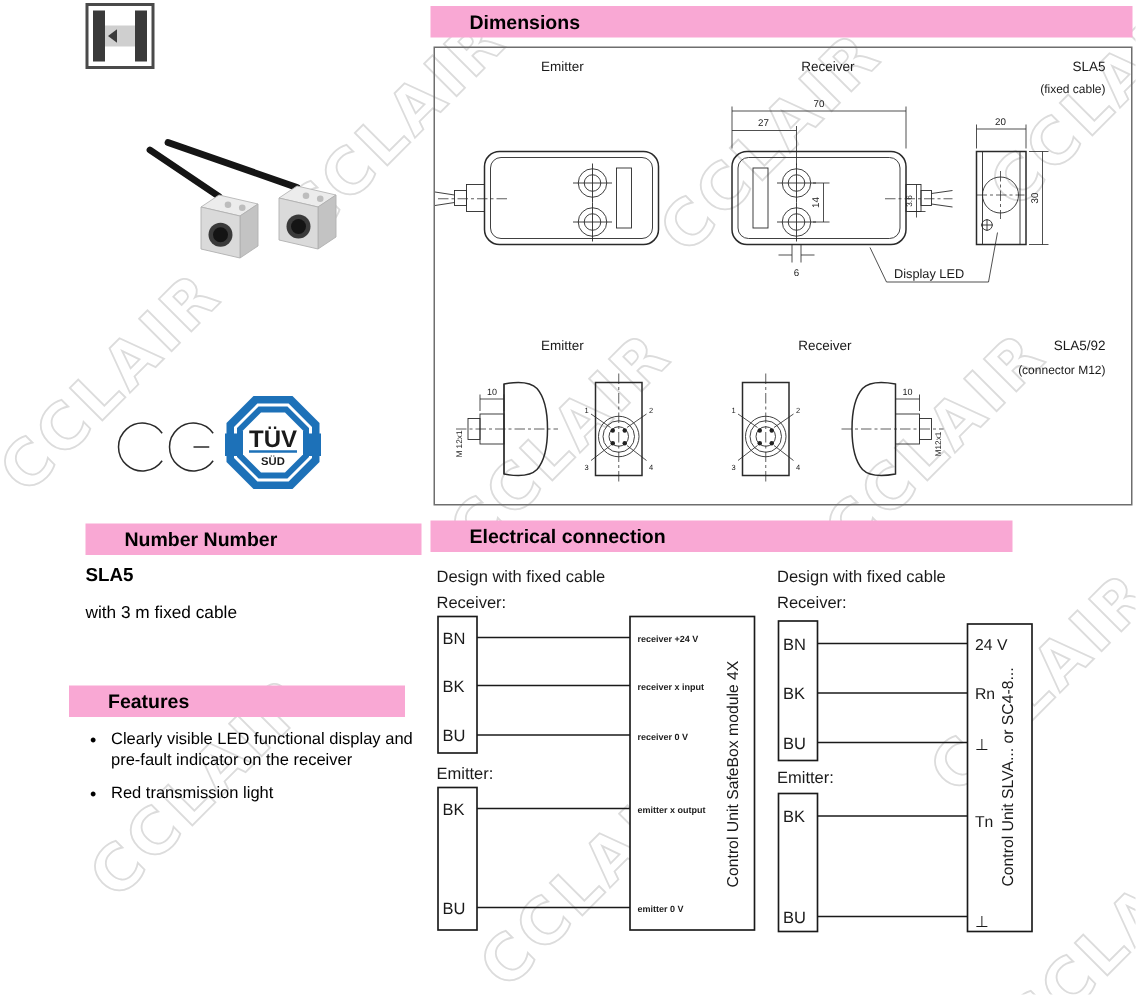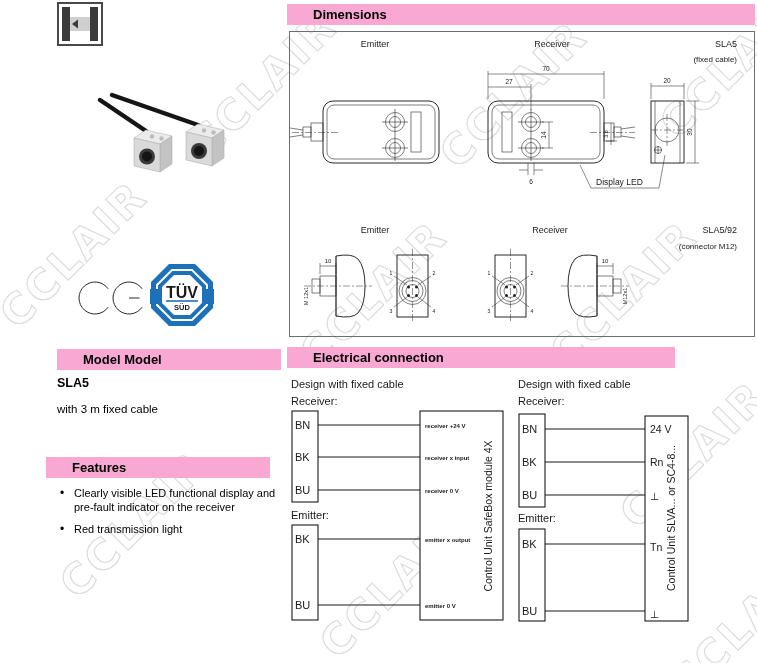--- a/index.html
+++ b/index.html
@@ -83,21 +83,21 @@
 <svg class="z" style="left:149px;top:262px" width="66" height="66" viewBox="0 0 66 66">
   <polygon points="20,2 46,2 64,20 64,46 46,64 20,64 2,46 2,20" fill="#1d71b8"></polygon>
   <polygon points="23,8 43,8 58,23 58,43 43,58 23,58 8,43 8,23" fill="none" stroke="#fff" stroke-width="2"></polygon>
   <rect x="1" y="27" width="64" height="15" fill="#1d71b8"></rect>
   <polygon points="25,13 41,13 53,25 53,41 41,53 25,53 13,41 13,25" fill="#fff"></polygon>
   <text x="33" y="36" text-anchor="middle" font-size="16" font-weight="bold" fill="#1d71b8">TÜV</text>
   <line x1="17" y1="39" x2="49" y2="39" stroke="#1d71b8" stroke-width="1.6"></line>
   <text x="33" y="48" text-anchor="middle" font-size="7.5" font-weight="bold" fill="#1d71b8">SÜD</text>
 </svg>
 
-<div class="hdr z" style="left:57px;top:349px;width:224px">Model Model</div>
+<div class="hdr z" style="left:57px;top:349px;width:224px">Number Number</div>
 <div class="abs z model-name" style="left:57px;top:376px">SLA5</div>
 <div class="abs z model-desc" style="left:57px;top:403px">with 3 m fixed cable</div>
 
 <div class="hdr z" style="left:46px;top:457px;width:224px">Features</div>
 <ul class="features abs z" style="left:57px;top:486px">
   <li>Clearly visible LED functional display and pre-fault indicator on the receiver</li>
   <li>Red transmission light</li>
 </ul>
 
 <div class="hdr z" style="left:287px;top:4px;width:468px">Dimensions</div>

